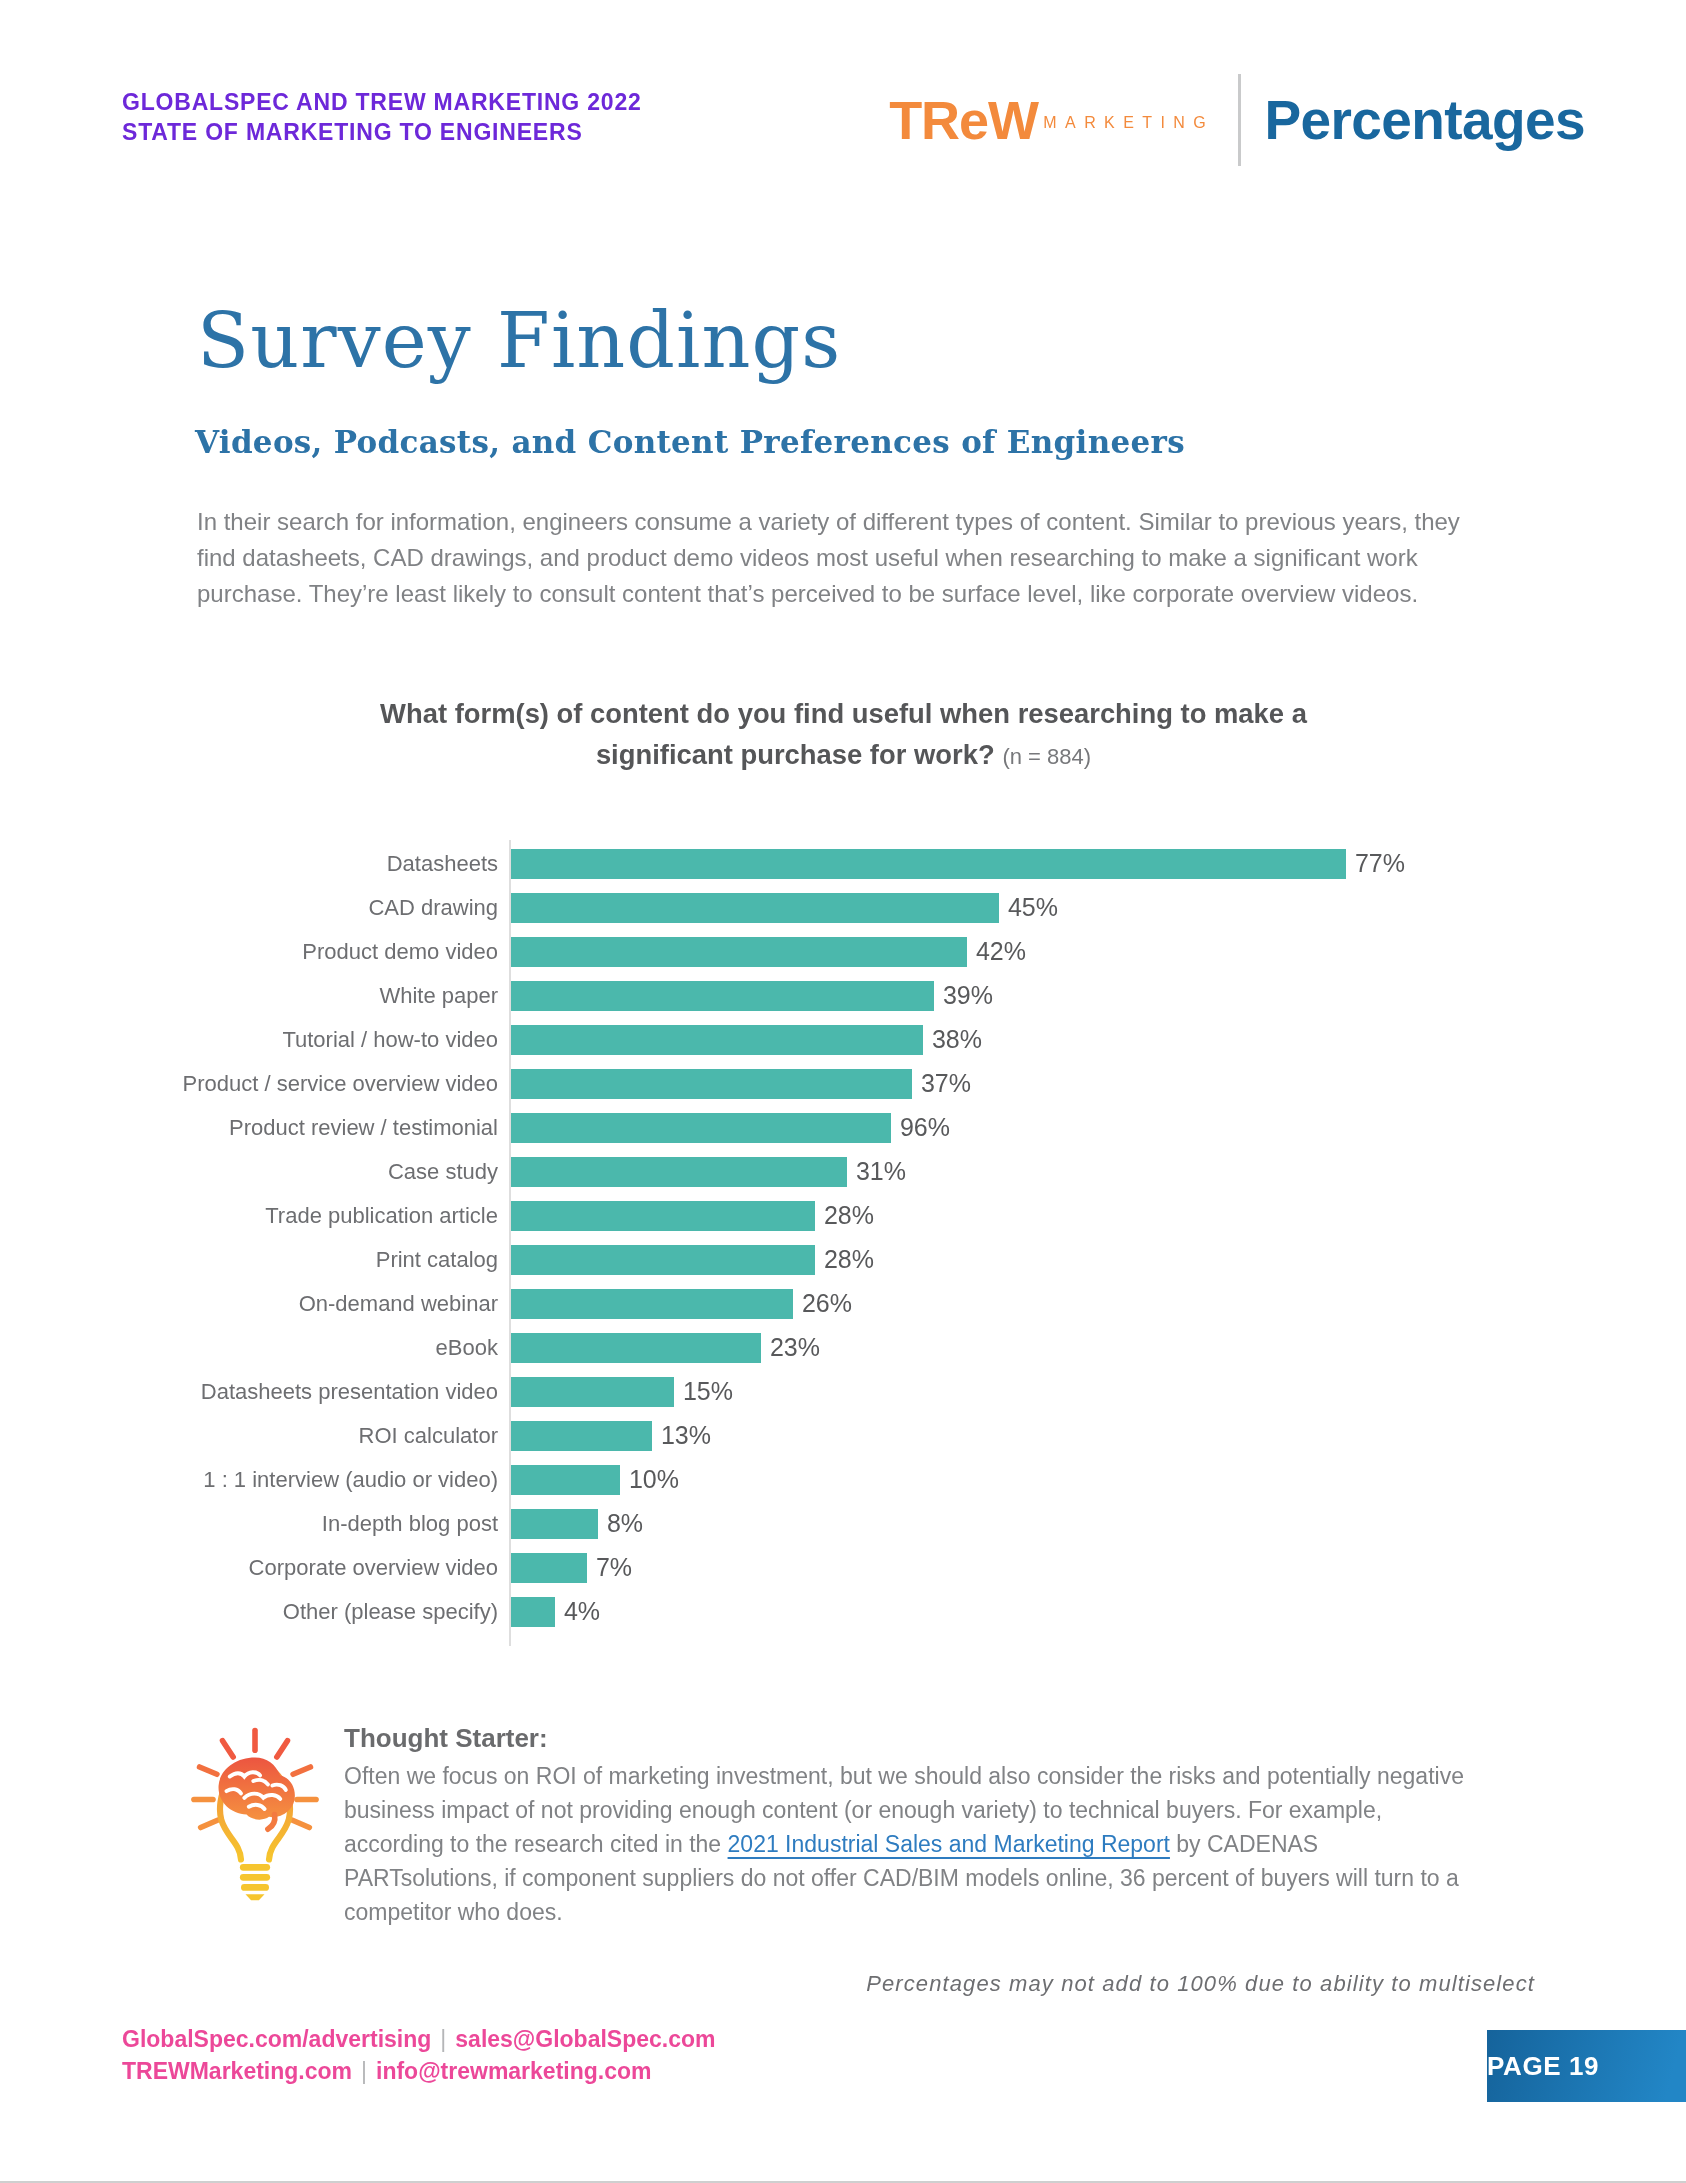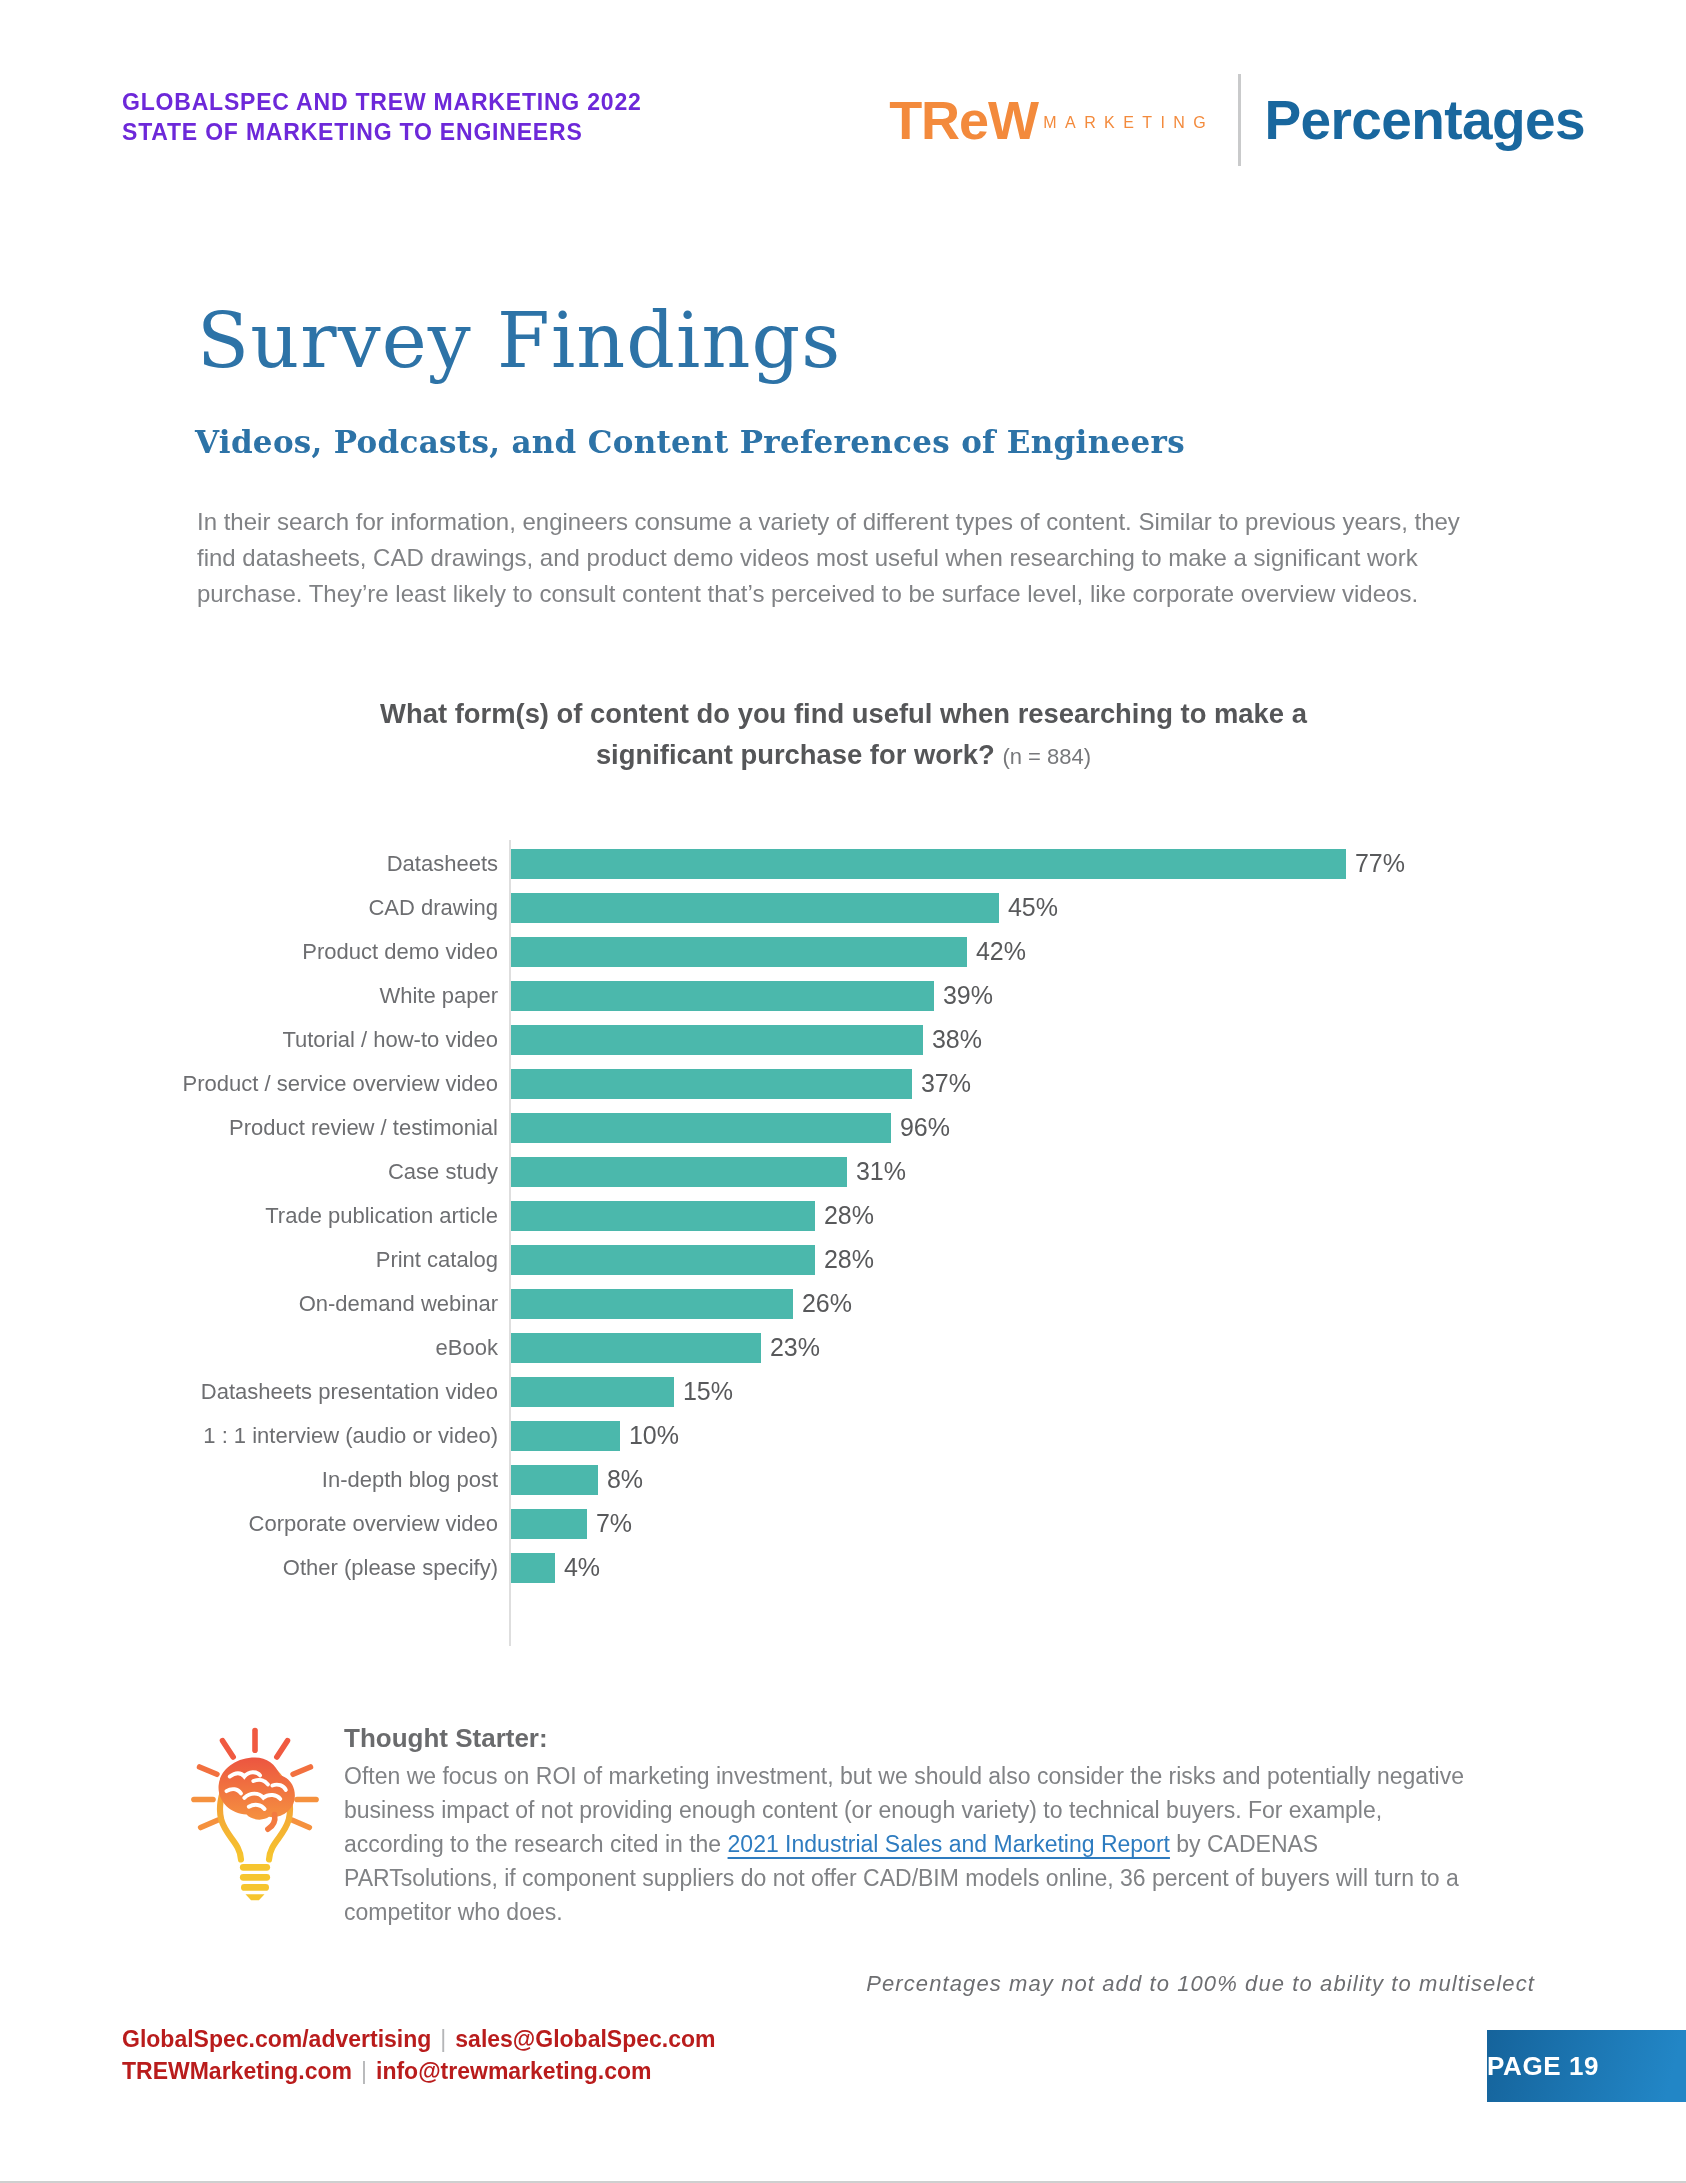--- a/index.html
+++ b/index.html
@@ -89,21 +89,21 @@
   .footnote{
     position:absolute; right:152px; top:1971px;
     font-size:22px; font-style:italic; color:#6d6e71; letter-spacing:1.1px;
   }
   
   .footer-links{
     position:absolute; left:122px; top:2023px;
     font-size:23px; font-weight:700; color:#97999c; line-height:32px;
   }
   .footer-links .sep{font-weight:400; color:#b5b6b8; padding:0 9px;}
-  .footer-links a{color:#b91c1c; text-decoration:none;}
+  .footer-links a{color:#ec4899; text-decoration:none;}
   .page-badge{
     position:absolute; right:0; top:2030px; width:200px; height:72px;
     background:linear-gradient(105deg,#15639B 0%,#2286C6 90%);
     color:#ffffff; font-size:26px; font-weight:700; letter-spacing:0.6px;
     display:flex; align-items:center; box-sizing:border-box;
   }
 </style>
 </head>
 <body>
 
@@ -219,20 +219,27 @@
           <div class="bar-track">
             <div class="bar" style="width: 250px; background: rgb(75, 184, 172);"></div>
             <div class="bar-value">23%</div>
           </div>
         </div>
         <div class="chart-row">
           <div class="bar-label">Datasheets presentation video</div>
           <div class="bar-track">
             <div class="bar" style="width: 163px; background: rgb(75, 184, 172);"></div>
             <div class="bar-value">15%</div>
+          </div>
+        </div>
+        <div class="chart-row">
+          <div class="bar-label">ROI calculator</div>
+          <div class="bar-track">
+            <div class="bar" style="width: 141px; background: rgb(75, 184, 172);"></div>
+            <div class="bar-value">13%</div>
           </div>
         </div>
         <div class="chart-row">
           <div class="bar-label">1 : 1 interview (audio or video)</div>
           <div class="bar-track">
             <div class="bar" style="width: 109px; background: rgb(75, 184, 172);"></div>
             <div class="bar-value">10%</div>
           </div>
         </div>
         <div class="chart-row">

